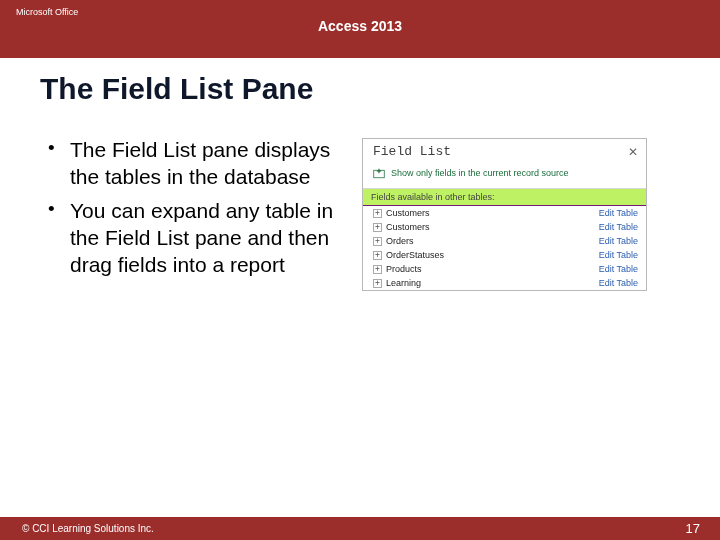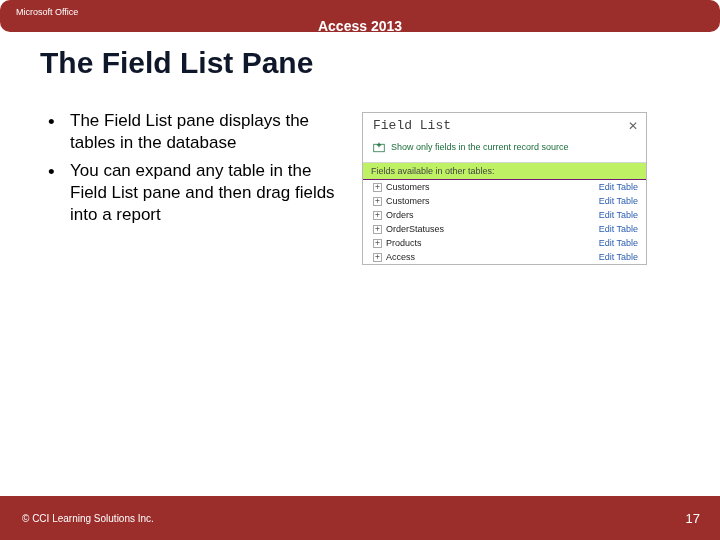--- a/index.html
+++ b/index.html
@@ -3,22 +3,21 @@
 <meta charset="utf-8">
 <style>
   * { margin: 0; padding: 0; box-sizing: border-box; }
   html, body { width: 720px; height: 540px; font-family: "Segoe UI", Arial, sans-serif; background: #fff; color: #000; }
   .slide { width: 720px; height: 540px; position: relative; background: #fff; }
 
   .header {
     background: #9b2d2b;
     color: #fff;
     padding: 7px 16px 8px 16px;
-    height: 32px;
-    border-radius: 10px;
+    height: 58px;
   }
   .header .line1 { font-size: 9px; font-weight: 400; }
   .header .line2 { font-size: 14px; font-weight: 700; margin-top: 1px; text-align: center; }
 
   .title {
     color: #0f172a;
     font-size: 30px;
     font-weight: 700;
     padding: 14px 40px 0 40px;
   }
@@ -28,21 +27,21 @@
     padding: 30px 28px 0 40px;
     gap: 12px;
   }
   .bullets {
     flex: 0 0 310px;
     list-style: none;
   }
   .bullets > li {
     position: relative;
     padding-left: 30px;
-    font-size: 17px;
+    font-size: 21px;
     line-height: 1.3;
     margin-bottom: 6px;
   }
   .bullets > li::before {
     content: "•";
     position: absolute;
     left: 8px;
     top: 0;
     font-size: 19px;
   }
@@ -104,21 +103,21 @@
     border: 1px solid #aaa;
     width: 9px; height: 9px;
     display: inline-flex; align-items: center; justify-content: center;
     line-height: 1;
   }
   .fl-row .edit { color: #2a5db0; font-size: 9px; }
 
   .footer {
     position: absolute;
     left: 0; right: 0; bottom: 0;
-    height: 44px;
+    height: 23px;
     background: #9b2d2b;
     color: #fff;
     display: flex;
     justify-content: space-between;
     align-items: center;
     padding: 0 20px 0 22px;
     font-size: 10px;
   }
   .footer .pagenum { font-size: 13px; }
 </style>
@@ -189,21 +188,21 @@
       <div class="fl-row">
         <span class="left">
           <span class="plus">+</span>
           <span>Products</span>
         </span>
         <span class="edit">Edit Table</span>
       </div>
       <div class="fl-row">
         <span class="left">
           <span class="plus">+</span>
-          <span>Access</span>
+          <span>Learning</span>
         </span>
         <span class="edit">Edit Table</span>
       </div>
 
     </div>
   </div>
 
   <div class="footer">
     <span>© CCI Learning Solutions Inc.</span>
     <span class="pagenum">17</span>

